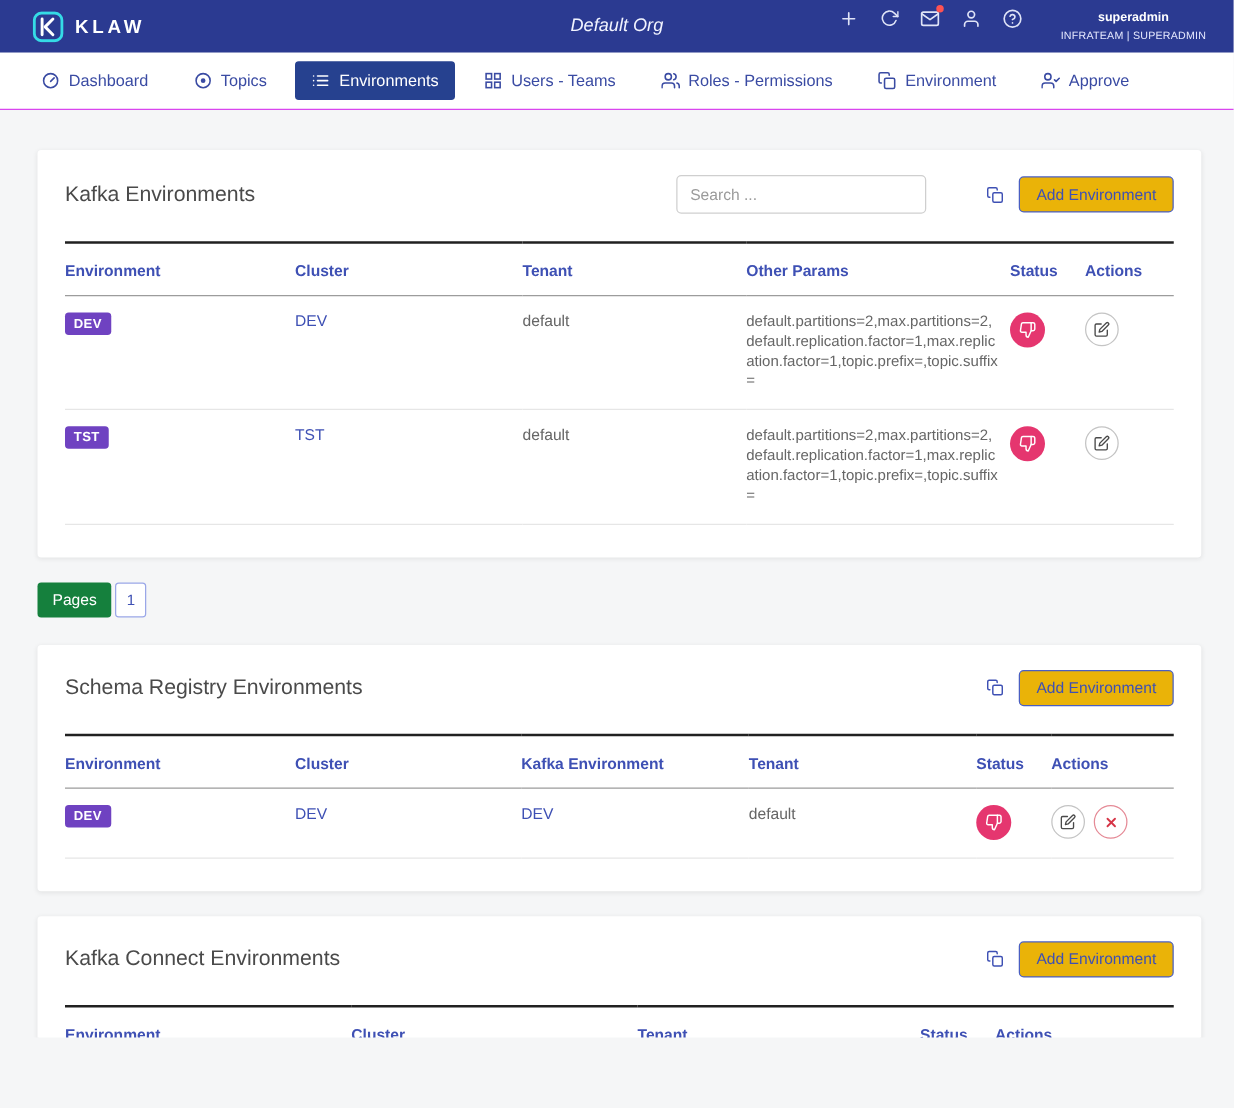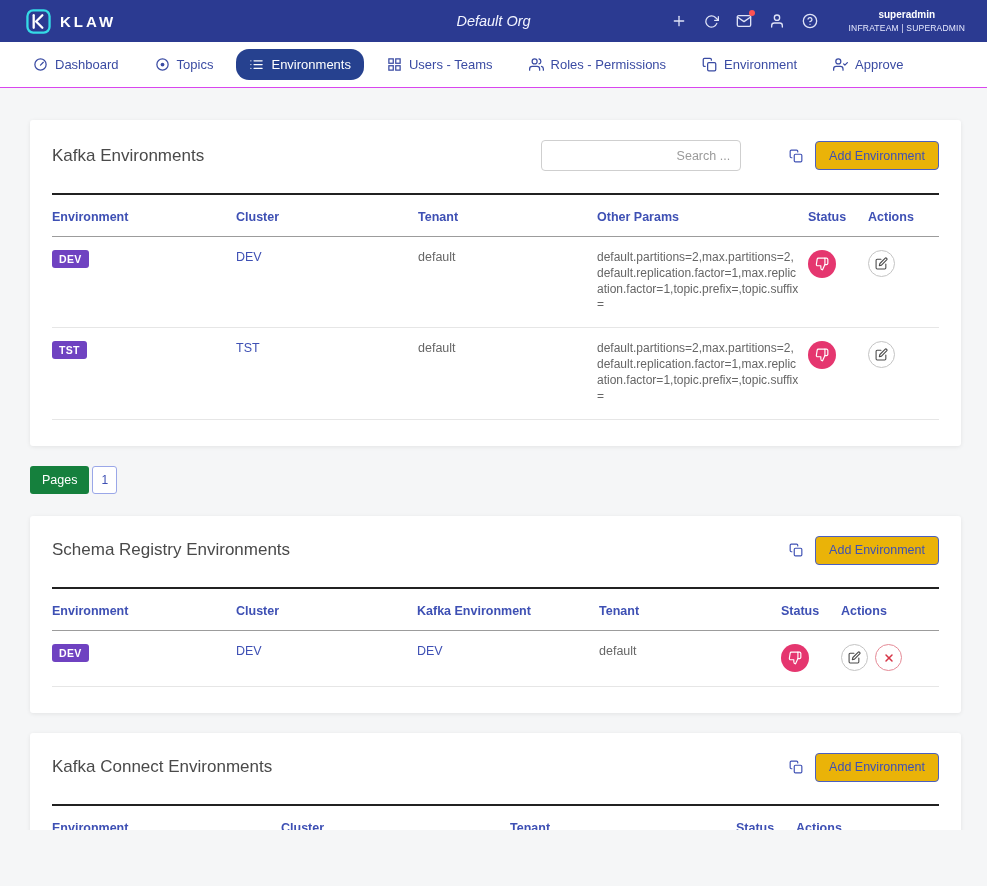--- a/index.html
+++ b/index.html
@@ -15,56 +15,56 @@
   .topbar {
     height:42px; background:#2b3a91; color:#fff;
     display:flex; align-items:center; padding:0 22px 0 26px; position:relative;
   }
   .brand { display:flex; align-items:center; gap:9px; cursor:pointer; }
   .brand-name { font-size:15px; font-weight:600; letter-spacing:3px; color:#fff; }
   .org-title {
     position:absolute; left:50%; transform:translateX(-50%);
     font-size:14.5px; color:#f2f4ff;font-style:italic;
   }
-  .topbar-right { margin-left:auto; display:flex; align-items:center; gap:17px; }
+  .topbar-right { margin-left:auto; display:flex; gap:17px; }
   .tb-icon { color:#dfe3f7; display:inline-flex; cursor:pointer; position:relative; background:none; border:none; padding:0; }
   .mail-wrap { position:relative; }
   .mail-dot { position:absolute; top:-3px; right:-3px; width:6px; height:6px; border-radius:50%; background:#ff5252; }
   .user-block { margin-left:14px; text-align:center; line-height:1.5; cursor:pointer; }
   .user-name { font-size:10px; color:#ffffff; font-weight:600; }
   .user-team { font-size:8.5px; color:#e7eaff; letter-spacing:.2px; }
 
   
   .navtabs {
     height:46px; background:#fff; border-bottom:1px solid #d946ef;
     display:flex; align-items:center; gap:10px; padding:1px 20px;
   }
   .tab {
     display:flex; align-items:center; gap:7px;
     padding:8px 13px; border-radius:3px;
     color:#3a4ba3; font-size:13px; cursor:pointer; white-space:nowrap;
   }
-  .tab.active { background:#26418f; color:#fff;border-radius:13px; }
+  .tab.active { background:#26418f; color:#fff; }
   .tab svg { flex:0 0 auto; }
 
   
   .main { padding:32px 26px 0 30px; }
   .card {
     background:#fff; border-radius:3px;
     box-shadow:0 1px 4px rgba(0,0,0,.08);
     padding:20px 22px 26px 22px;
     margin-bottom:20px;
   }
   .card-head { display:flex; align-items:center; }
   .card-title { font-size:17px; color:#4a4a4a; font-weight:500; margin:0; }
   .head-spacer { flex:1; }
   .search-input {
     width:200px; height:31px; border:1px solid #cfcfcf; border-radius:4px;
     padding:0 10px; font-size:12.5px; color:#3b82f6; outline:none;
-    font-family:"Liberation Sans", sans-serif; margin-right:48px;text-align:right;
+    font-family:"Liberation Sans", sans-serif; margin-right:48px;
   }
   .search-input::placeholder { color:#9b9b9b; }
   .copy-btn { background:none; border:none; padding:0; color:#3e50b4; cursor:pointer; display:inline-flex; margin-right:12px; }
   .btn-outline {
     height:29px; padding:0 13px; background:#eab308; border:1px solid #4a5fc1;
     color:#3e50b4; font-size:12.5px; border-radius:4px; cursor:pointer;
     font-family:"Liberation Sans", sans-serif; white-space:nowrap;
   }
 
   

